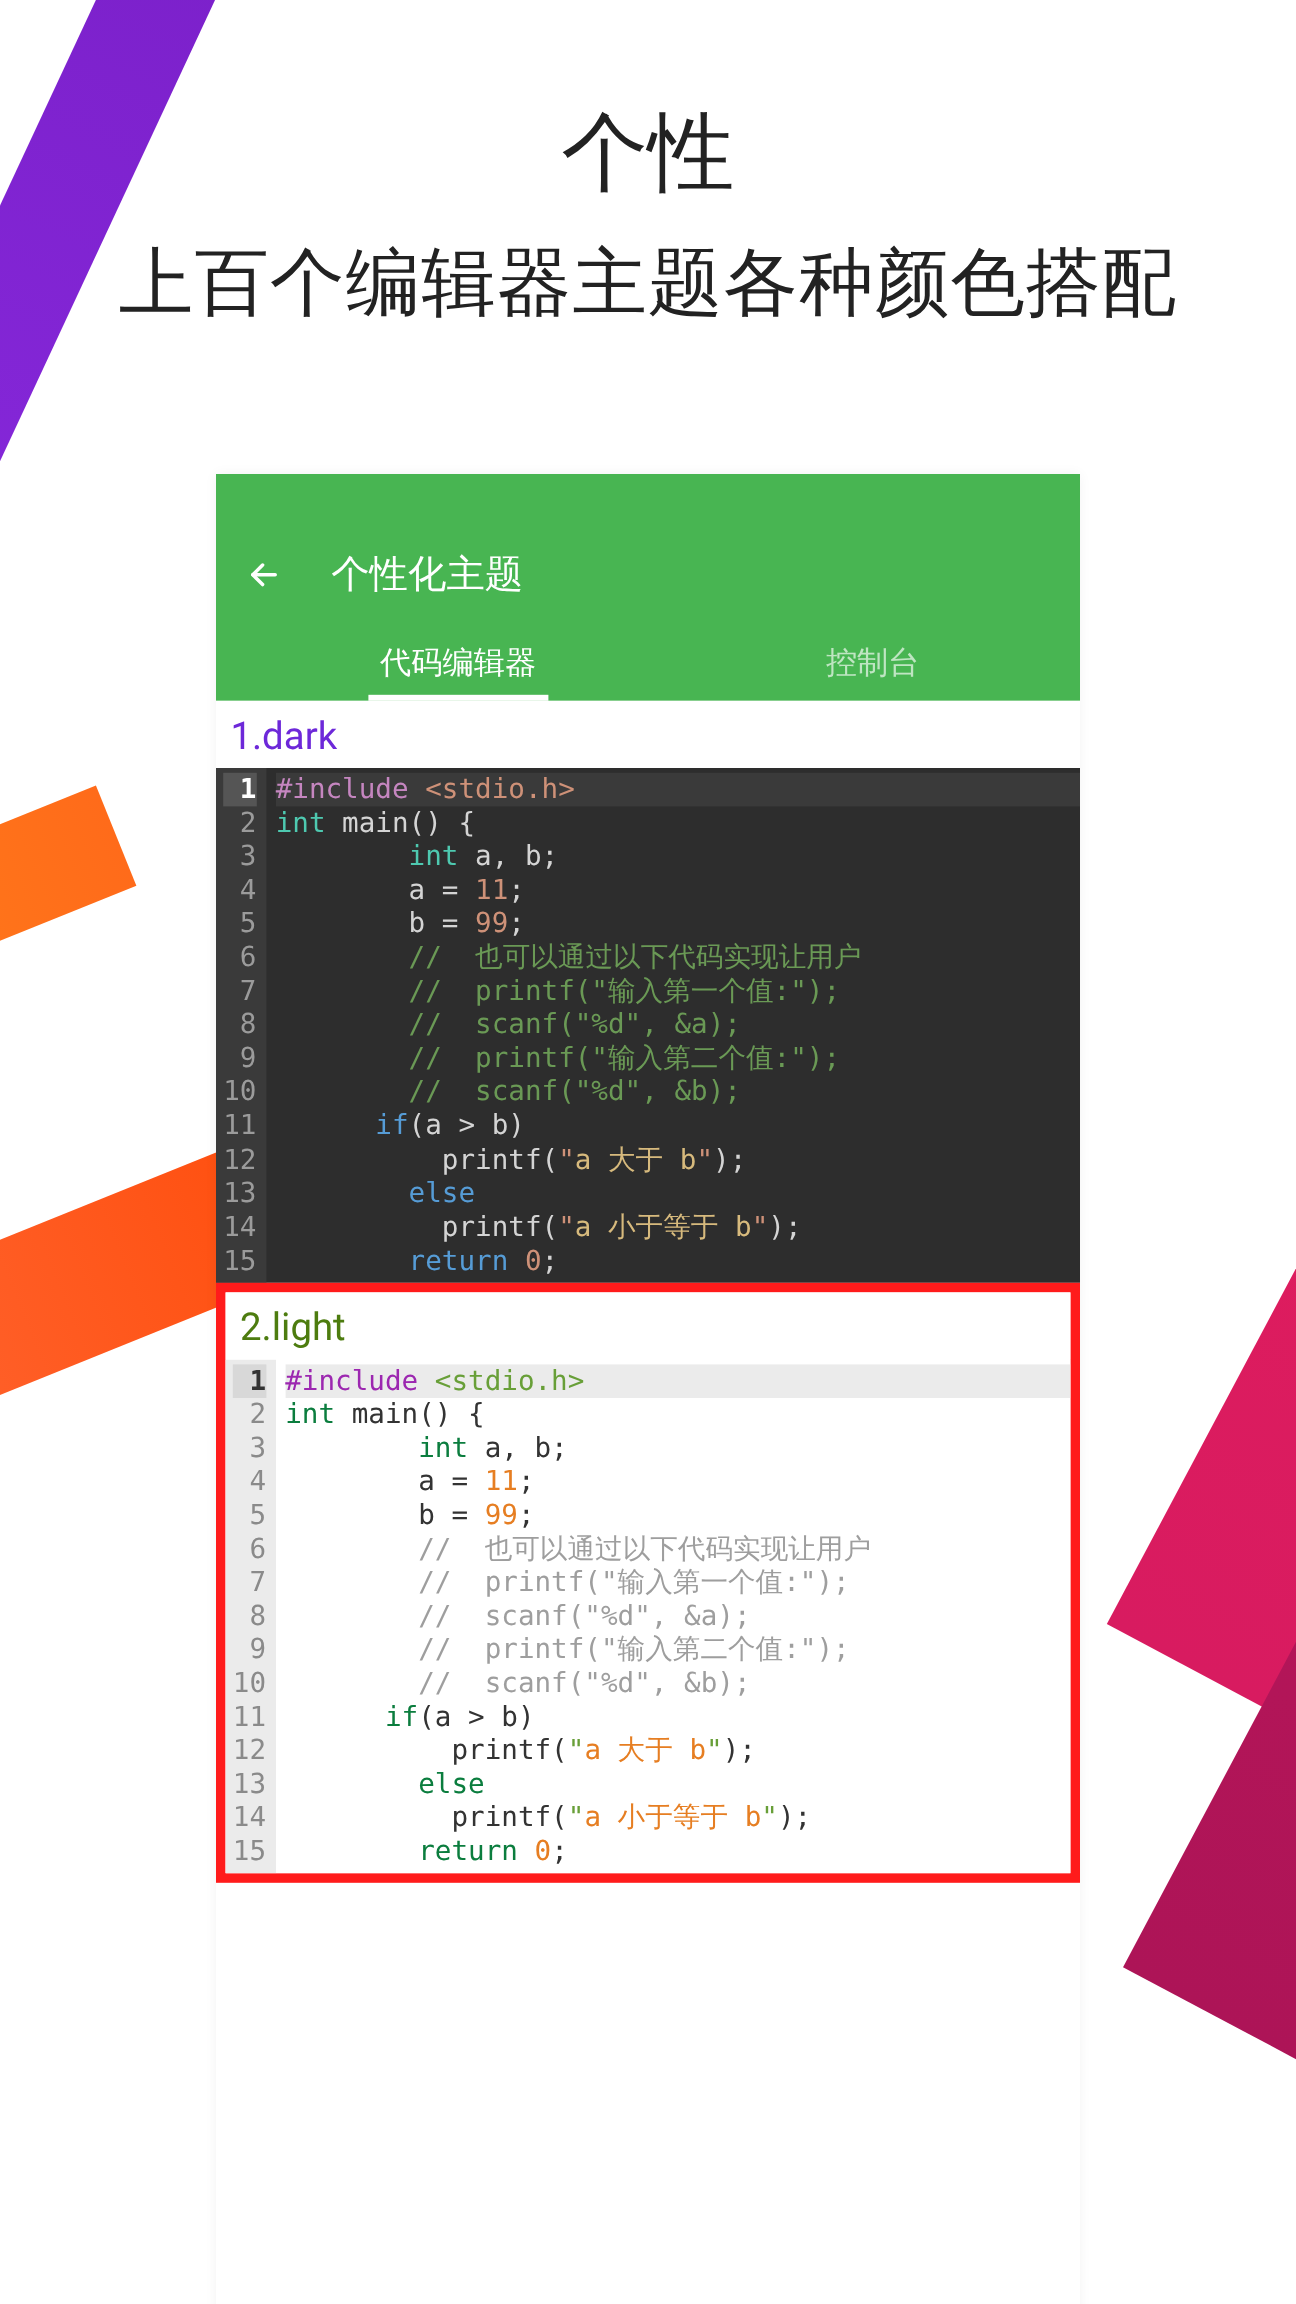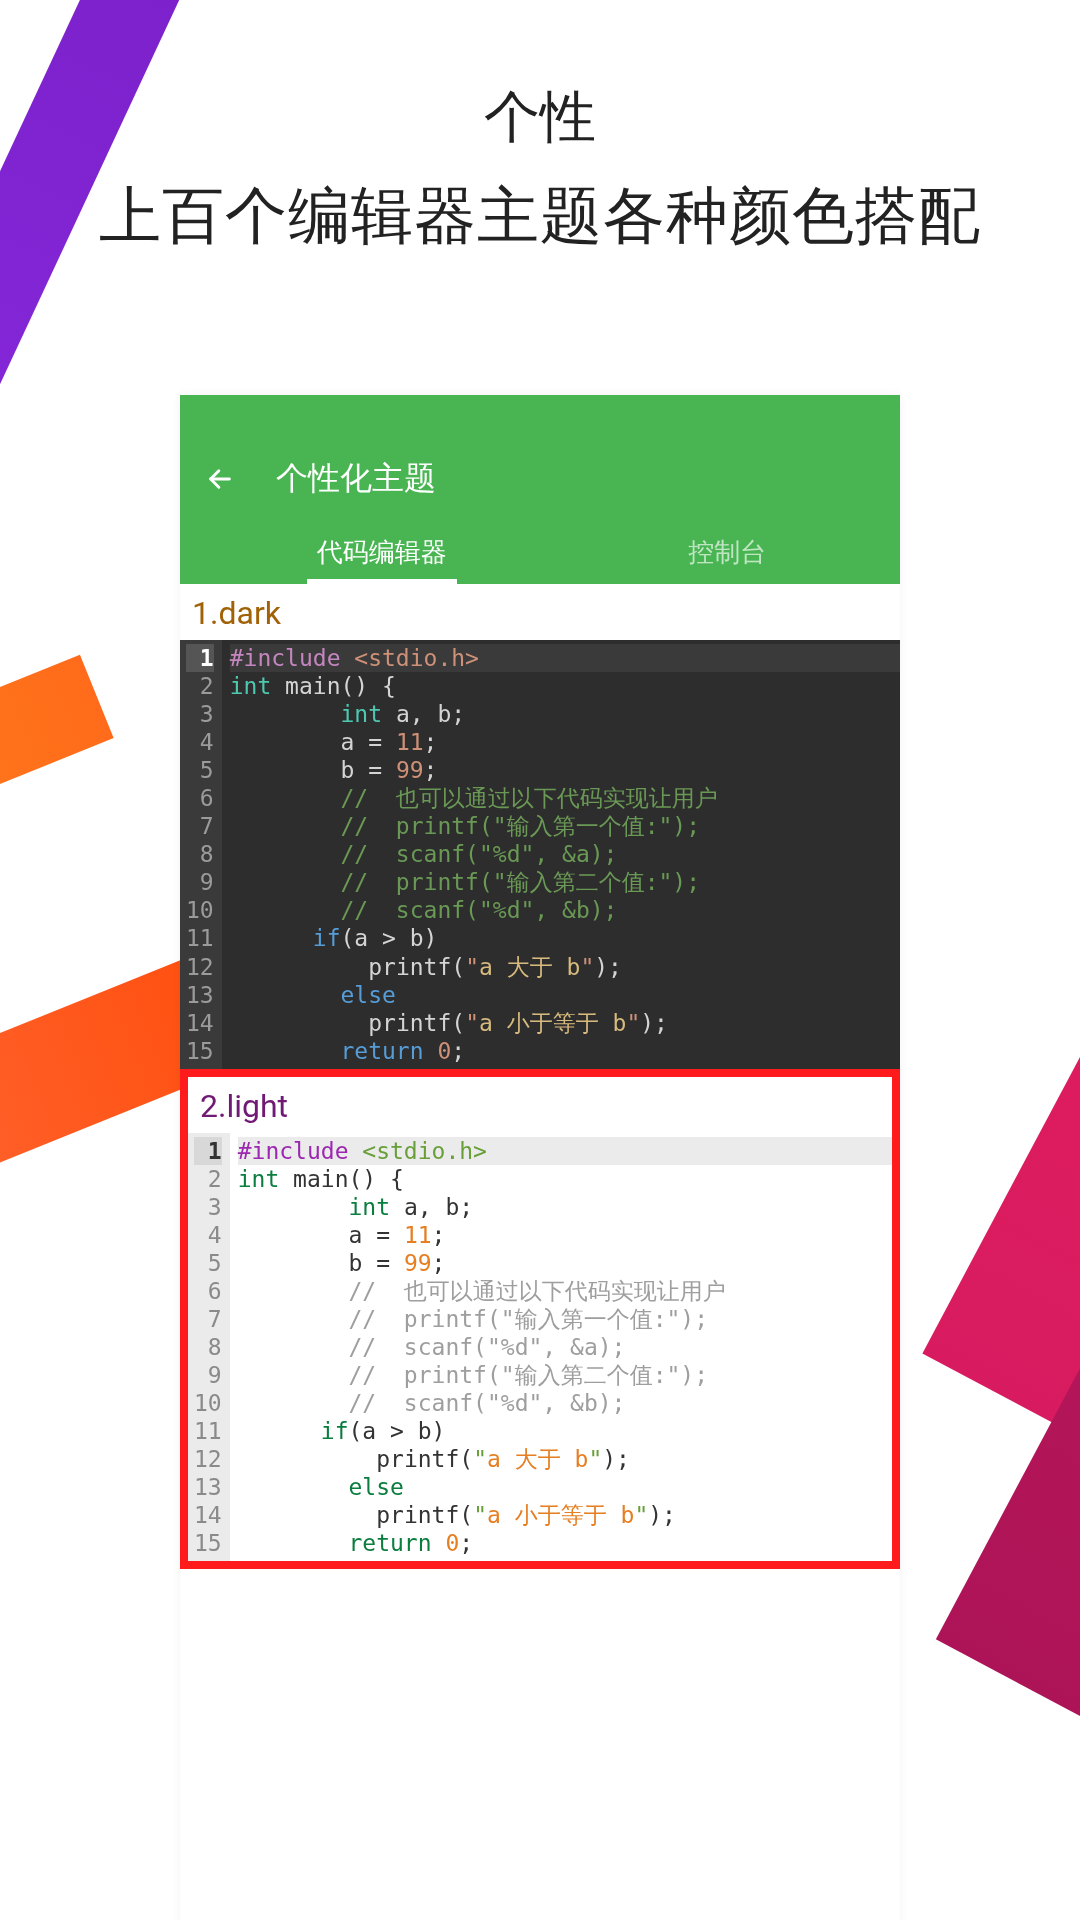--- a/index.html
+++ b/index.html
@@ -40,21 +40,21 @@
     }
     .stripe-pink2 {
       width: 240px; height: 1100px;
       background: linear-gradient(180deg, #c2185b, #ad1457);
       top: 660px; right: -340px;
       transform: rotate(28deg);
     }
     
     
     .title-area { position: relative; z-index: 1; text-align: center; padding-top: 80px; }
-    .title-main { font-size: 56px; font-weight: 400; color: #222; }
+    .title-main { font-size: 72px; font-weight: 400; color: #222; }
     .title-sub { font-size: 62px; font-weight: 300; color: #222; margin-top: 18px; letter-spacing: 1px; }
     
     
     .phone {
       position: absolute;
       left: 180px;
       top: 395px;
       width: 720px;
       height: 1837px;
       background: #fff;
@@ -98,21 +98,21 @@
       position: absolute;
       bottom: 0; left: 50%;
       transform: translateX(-50%);
       width: 150px; height: 5px;
       background: #fff;
     }
     
     
     .theme-label {
       font-size: 32px;
-      color: #a16207;
+      color: #6d28d9;
       padding: 10px 12px 8px 12px;
       background: #fff;
     }
     
     
     .code-block {
       display: flex;
       font-family: "DejaVu Sans Mono", Menlo, Consolas, monospace;
       font-size: 23px;
       line-height: 1.22;
@@ -144,21 +144,21 @@
     .dk-op  { color: #d4d4d4; }
     .dk-id  { color: #d4d4d4; }
     .dk-strcn{ color: #d7ba7d; }
 
     
     .light-wrap {
       border: 8px solid #ff1b1b;
       display: flex;
       flex-direction: column;
     }
-    .light-wrap .theme-label { color: #701a75; background: #fff; }
+    .light-wrap .theme-label { color: #4d7c0f; background: #fff; }
     .light-block { background: #ffffff; }
     .light-block .gutter { background: #ebebeb; color: #8a8a8a; }
     .light-block .gutter .first { background: #d8d8d8; color: #333; }
     .light-block .code-lines { color: #333; }
     .light-block .first-line { background: #ebebeb; }
     .lt-pre { color: #9c27b0; }
     .lt-str { color: #689f38; }
     .lt-kw  { color: #0b7d3e; }
     .lt-typ { color: #0b7d3e; }
     .lt-num { color: #e67e22; }

